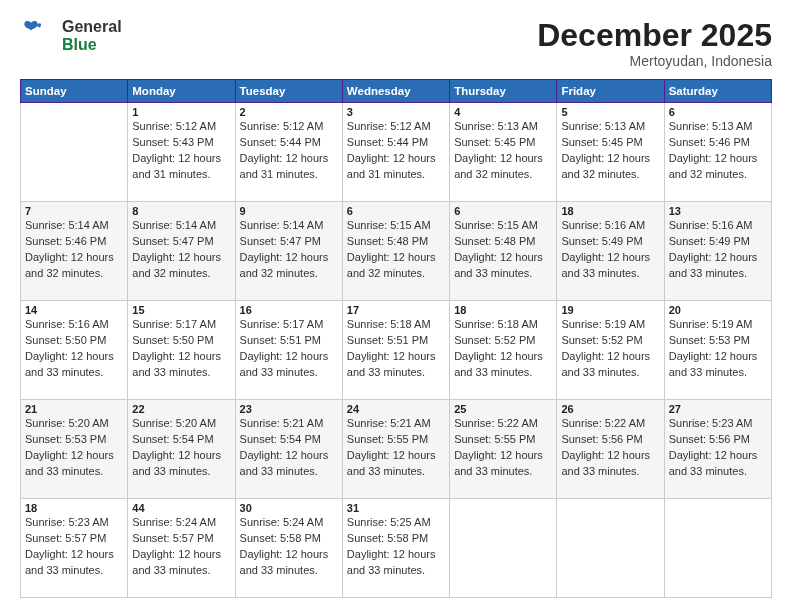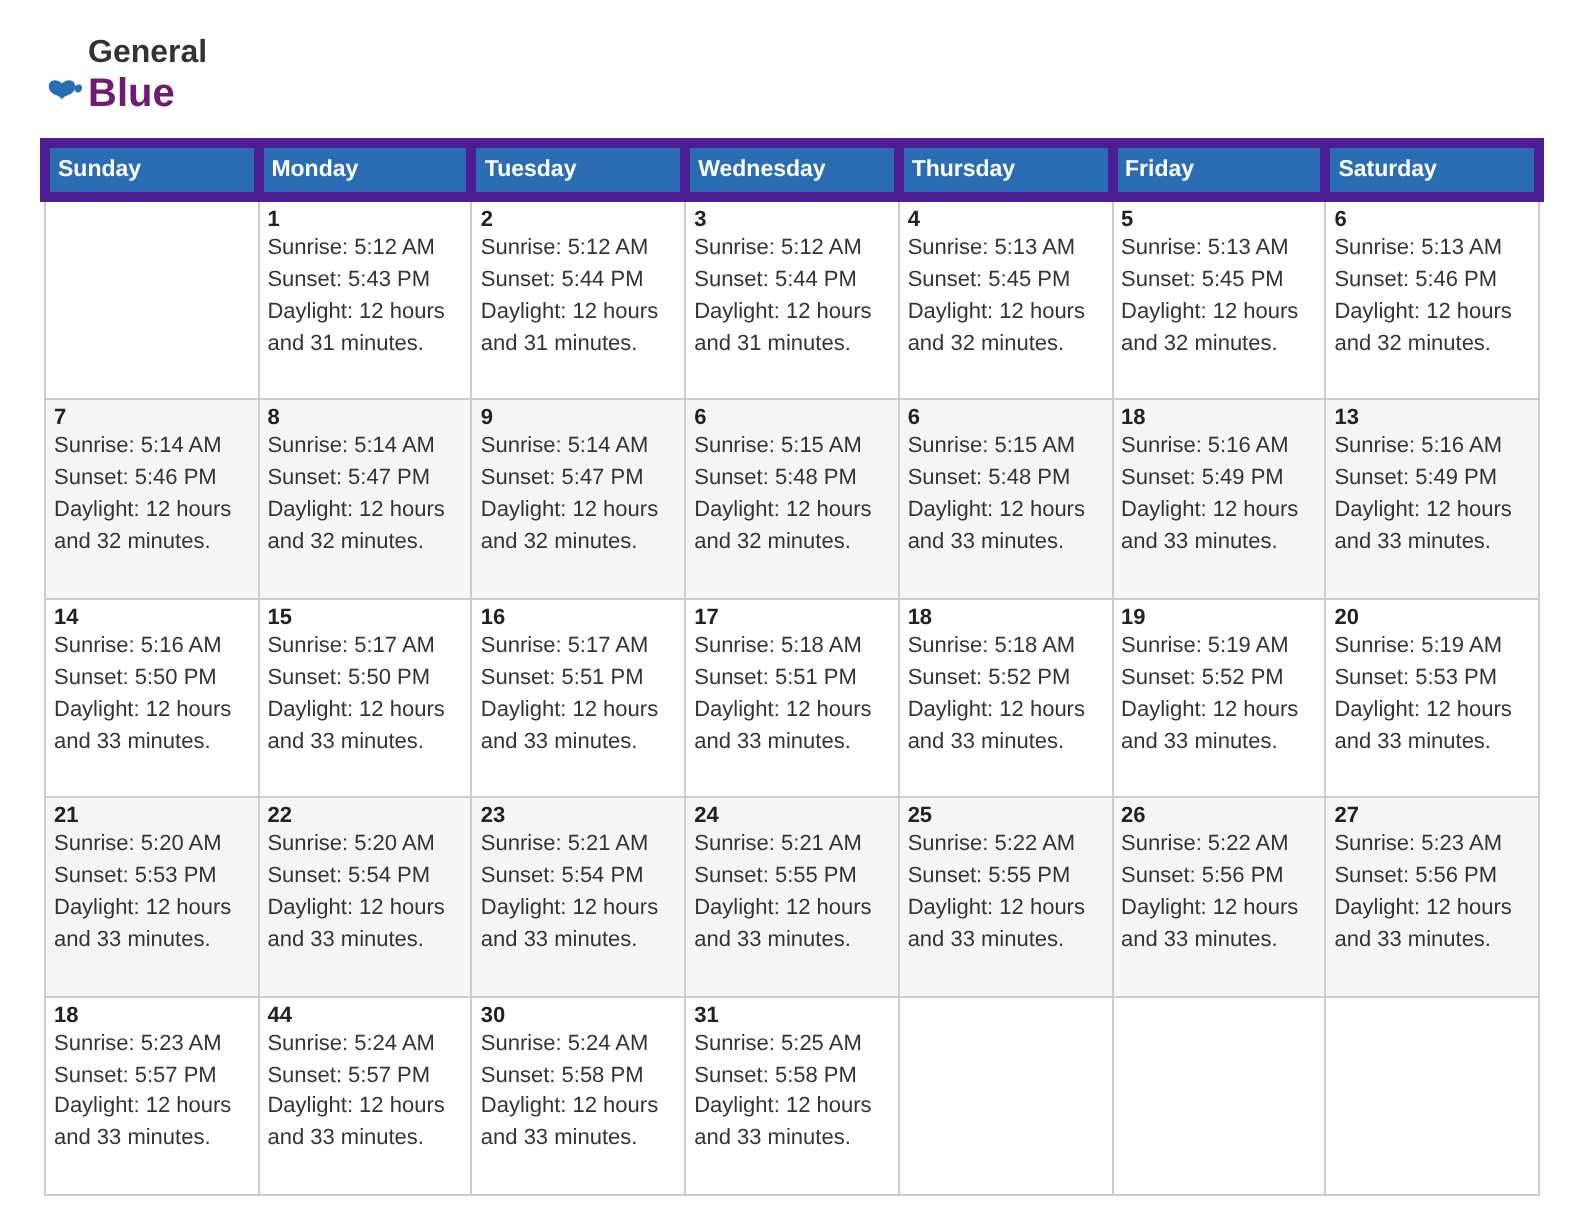--- a/index.html
+++ b/index.html
@@ -47,21 +47,21 @@
       flex: 1;
       table-layout: fixed;
     }
     .calendar-table thead th {
       background-color: #2a6db5;
       color: #fff;
       font-size: 11.5px;
       font-weight: bold;
       padding: 5px 4px;
       text-align: left;
-      border: 5px solid #4c1d95;
+      border: 1px solid #4c1d95;
     }
     .calendar-table tbody td {
       border: 1px solid #ccc;
       vertical-align: top;
       padding: 3px 4px;
       font-size: 9.2px;
       color: #222;
       background: #fff;
       height: 84px;
     }
@@ -78,45 +78,49 @@
     .day-info {
       color: #333;
       font-size: 11px;
       line-height: 1.45;
     }
     .empty-cell {
       background: #f9f9f9;
     }
     .logo-wrapper {
       display: flex;
-      align-items: flex-end;
-      gap: 2px;
+      align-items: flex-start;
+      gap: 20px;
     }
     .logo-bird {
       display: inline-block;
       width: 22px;
       height: 22px;
     }
   </style>
 </head>
 <body>
 
 <div class="page">
   <div class="header">
     <div class="logo">
       <div class="logo-wrapper">
         <svg class="logo-bird" viewBox="0 0 28 28" xmlns="http://www.w3.org/2000/svg">
           <path d="M14 6 C10 2, 4 4, 6 10 C8 14, 12 13, 14 16 C16 13, 20 14, 22 10 C24 4, 18 2, 14 6Z" fill="#2a6db5"></path>
           <path d="M22 8 C26 5, 28 8, 26 11 C24 13, 22 11, 22 10Z" fill="#2a6db5"></path>
         </svg>
         <div>
           <span style="font-size:16px;font-weight:bold;color:#333;">General</span><br>
-          <span style="font-size:20px;font-weight:bold;color:#701a75;">Blue</span>
+          <span style="font-size:16px;font-weight:bold;color:#15803d;">Blue</span>
         </div>
       </div>
+    </div>
+    <div class="title-block">
+      <div class="month-title">December 2025</div>
+      <div class="location">Mertoyudan, Indonesia</div>
     </div>
   </div>
 
   <table class="calendar-table">
     <thead>
       <tr>
         <th>Sunday</th>
         <th>Monday</th>
         <th>Tuesday</th>
         <th>Wednesday</th>

